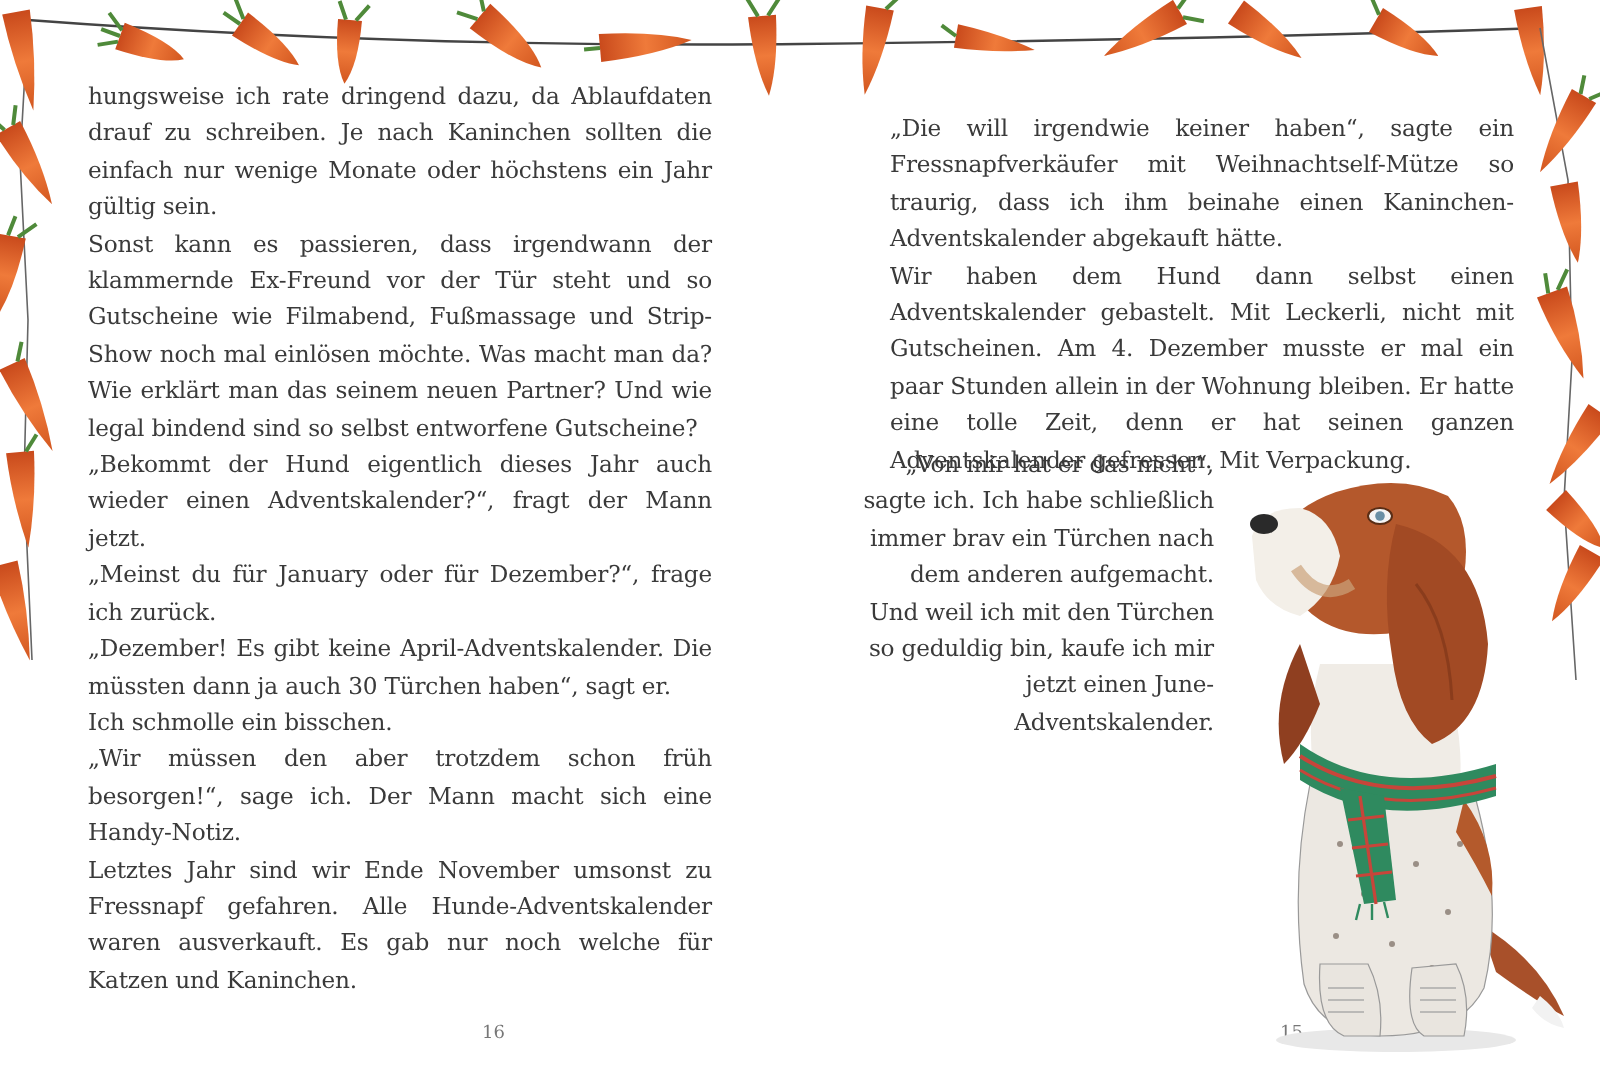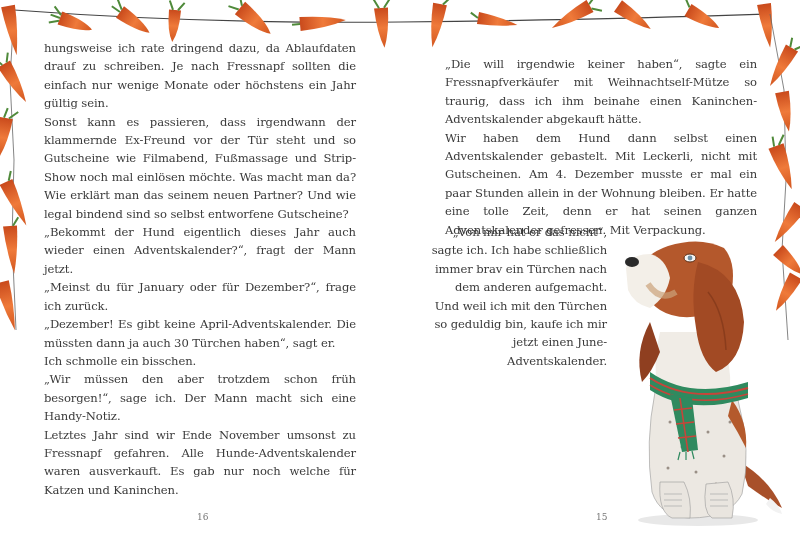--- a/index.html
+++ b/index.html
@@ -9,21 +9,21 @@
   .garland-line { position:absolute; left:0; top:0; width:800px; height:80px; }
   .page { position:absolute; top:0; height:544px; }
   .page-left { left:0; width:400px; }
   .page-right { left:400px; width:400px; }
   .text-col { position:absolute; font-size:11.6px; line-height:18.4px; text-align:justify;
               letter-spacing:-0.1px; }
   .text-col p { margin:0; }
   .left-col { left:44px; top:39px; width:312px; }
   .right-col { left:45px; top:39px; width:312px;margin-top:16px; }
   .right-col-narrow { left:27px; top:223px; width:180px; font-size:11.6px; line-height:18.4px; text-align:right; }
-  .pnum { position:absolute; top:512px; font-size:9px; color:#777; }
+  .pnum { position:absolute; top:512px; font-size:9px; color:#777;margin-left:44px; }
   .pnum-left { left:197px; }
   .pnum-right { left:196px; }
   .dog { position:absolute; left:620px; top:232px; width:170px; height:300px; }
 </style>
 </head>
 <body>
 
 <div class="spread">
 
   <svg class="garland-line" viewBox="0 0 800 80" width="800" height="80">
@@ -134,21 +134,21 @@
           <path d="M0 -7 Q 25 -6 34 0 Q 25 6 0 7 Z" fill="url(#cg)"></path>
         </g>
       <g transform="translate(796,276) rotate(120)">
           <path d="M0 -7 Q 25 -6 40 0 Q 25 6 0 7 Z" fill="url(#cg)"></path>
         </g>
     </g>
   </svg>
 
   <div class="page page-left">
     <div class="text-col left-col">
-      <p>hungsweise ich rate dringend dazu, da Ablaufdaten drauf zu schreiben. Je nach Fressnapf sollten die einfach nur wenige Monate oder höchstens ein Jahr gültig sein.</p>
+      <p>hungsweise ich rate dringend dazu, da Ablaufdaten drauf zu schreiben. Je nach Kaninchen sollten die einfach nur wenige Monate oder höchstens ein Jahr gültig sein.</p>
       <p>Sonst kann es passieren, dass irgendwann der klammernde Ex-Freund vor der Tür steht und so Gutscheine wie Filmabend, Fußmassage und Strip-Show noch mal einlösen möchte. Was macht man da? Wie erklärt man das seinem neuen Partner? Und wie legal bindend sind so selbst entworfene Gutscheine?</p>
       <p>„Bekommt der Hund eigentlich dieses Jahr auch wieder einen Adventskalender?“, fragt der Mann jetzt.</p>
       <p>„Meinst du für January oder für Dezember?“, frage ich zurück.</p>
       <p>„Dezember! Es gibt keine April-Adventskalender. Die müssten dann ja auch 30 Türchen haben“, sagt er.</p>
       <p>Ich schmolle ein bisschen.</p>
       <p>„Wir müssen den aber trotzdem schon früh besorgen!“, sage ich. Der Mann macht sich eine Handy-Notiz.</p>
       <p>Letztes Jahr sind wir Ende November umsonst zu Fressnapf gefahren. Alle Hunde-Adventskalender waren ausverkauft. Es gab nur noch welche für Katzen und Kaninchen.</p>
     </div>
     <div class="pnum pnum-left">16</div>
   </div>

